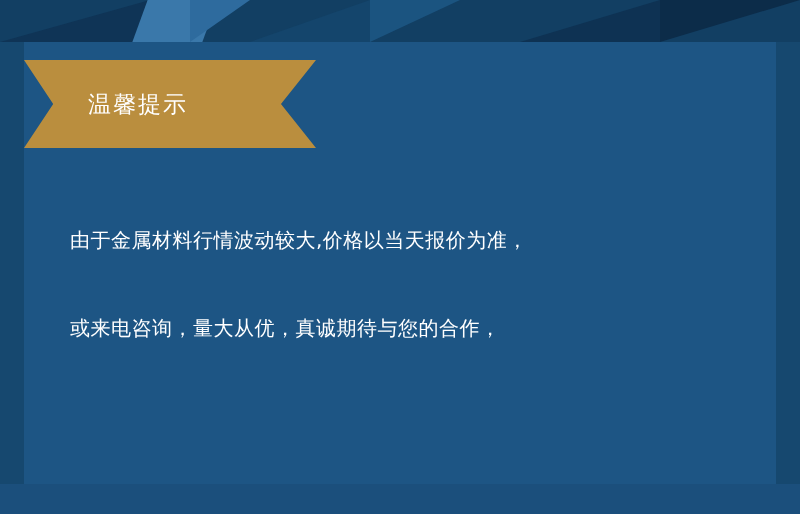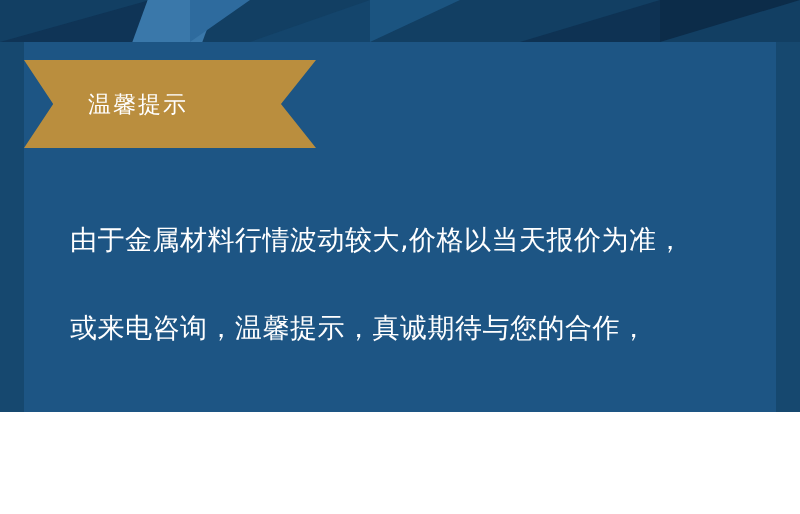--- a/index.html
+++ b/index.html
@@ -3,21 +3,21 @@
 <meta charset="utf-8">
 <style>
   html, body {
     margin: 0;
     padding: 0;
     background: #ffffff;
   }
   #canvas {
     position: relative;
     width: 800px;
-    height: 412px;
+    height: 514px;
     overflow: hidden;
     font-family: "DejaVu Sans", sans-serif;
     background: #1d5584;
   }
 
   
   .top-band {
     position: absolute;
     left: 0;
     top: 0;
@@ -140,21 +140,21 @@
     white-space: nowrap;
   }
 
   
   .body-copy {
     position: absolute;
     left: 70px;
     top: 196px;
     width: 666px;
     color: #ffffff;
-    font-size: 27px;
+    font-size: 20px;
     line-height: 88px;
     letter-spacing: 0.5px;
     font-weight: normal;
   }
   .body-line {
     white-space: nowrap;
   }
 </style>
 </head>
 <body>
@@ -176,16 +176,16 @@
   <div class="panel"></div>
   <div class="panel-bottom"></div>
 
   <div class="ribbon-wrap">
     <div class="ribbon"></div>
     <div class="ribbon-text">温馨提示</div>
   </div>
 
   <div class="body-copy">
     <div class="body-line">由于金属材料行情波动较大,价格以当天报价为准，</div>
-    <div class="body-line">或来电咨询，温馨提示，真诚期待与您的合作，</div>
+    <div class="body-line">或来电咨询，量大从优，真诚期待与您的合作，</div>
   </div>
 
 </div>
 
 </body></html>

